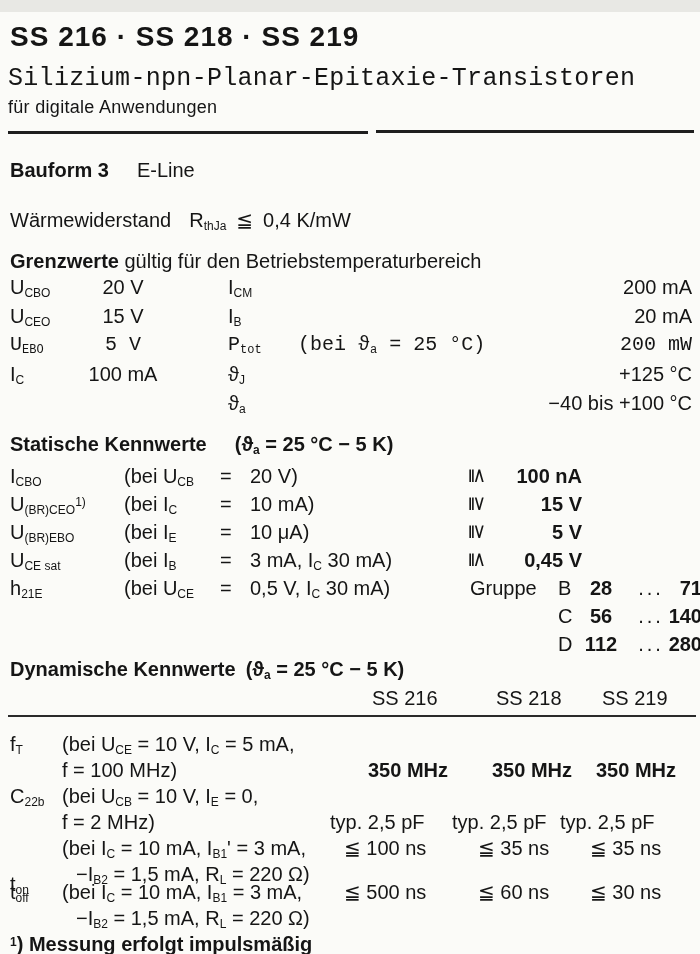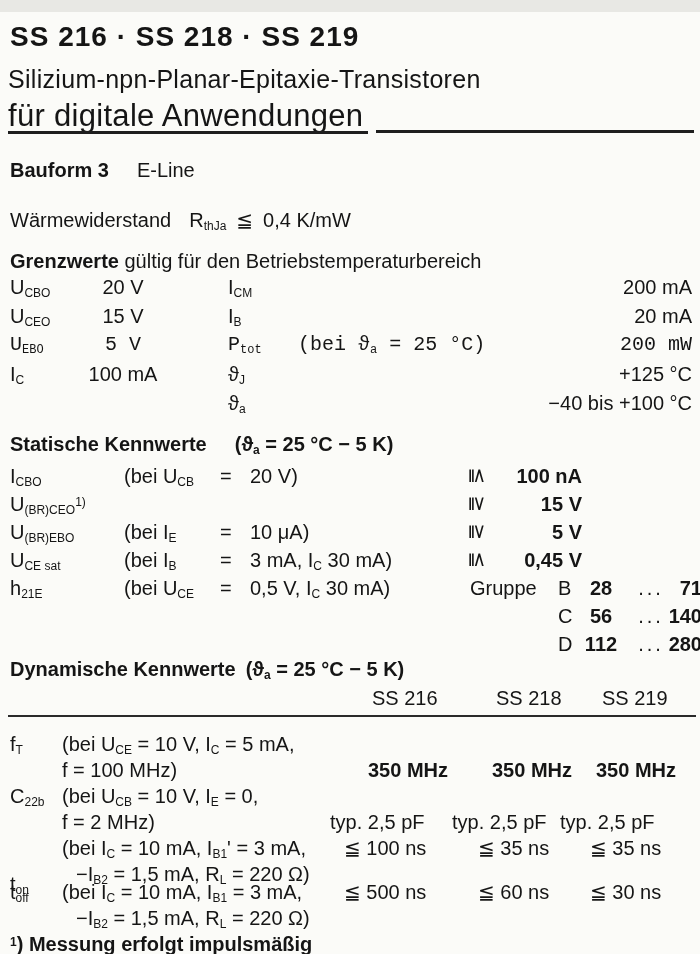--- a/index.html
+++ b/index.html
@@ -7,22 +7,22 @@
     position:relative;width:700px;height:954px;margin:12px auto;
     background:#fbfbf8;color:#151515;
     font-family:"Liberation Sans","DejaVu Sans",sans-serif;
     font-size:20px;line-height:1.2;overflow:hidden;
   }
   .abs{position:absolute;white-space:nowrap;}
   .b{font-weight:700;}
   sub{font-size:0.6em;vertical-align:-0.24em;line-height:0;}
   sup{font-size:0.6em;vertical-align:0.45em;line-height:0;}
   .title{left:10px;top:8px;font-size:28px;font-weight:700;letter-spacing:1px;}
-  .sub1{left:8px;top:52px;font-size:25px;letter-spacing:.3px;}
-  .sub2{left:8px;top:85px;font-size:31px;letter-spacing:.3px;}
+  .sub1{left:8px;top:52px;font-size:25px;letter-spacing:.3px;font-family:Liberation Mono, monospace;}
+  .sub2{left:8px;top:85px;font-size:18px;letter-spacing:.3px;}
   .rule{position:absolute;background:#1e1e1e;height:3px;}
   .rule2{position:absolute;background:#2a2a2a;height:2px;}
   .gap28{display:inline-block;width:28px;}
   .gap18{display:inline-block;width:18px;}
   .gap10{display:inline-block;width:10px;}
   
   .g-row{position:absolute;left:10px;right:8px;height:29px;}
   .g1{position:absolute;left:0;}
   .g2{position:absolute;left:48px;width:130px;text-align:center;}
   .g3{position:absolute;left:218px;}
@@ -110,20 +110,21 @@
   </div>
 
   <div class="abs s-row" style="top:452px;">
     <span class="sl"><span>I</span><sub>CBO</sub><sup></sup></span>
     <span class="sc"><span class="ca"><span>(bei </span><span>U</span><sub>CB</sub></span><span class="ceq">=</span><span>20 V)</span><span></span><sub></sub><span></span></span>
     <span class="srel"><span class="rot">≦</span></span>
     <span class="sval">100 nA</span>
   </div>
   <div class="abs s-row" style="top:480px;">
     <span class="sl"><span>U</span><sub>(BR)CEO</sub><sup>1)</sup></span>
+    <span class="sc"><span class="ca"><span>(bei </span><span>I</span><sub>C</sub></span><span class="ceq">=</span><span>10 mA)</span><span></span><sub></sub><span></span></span>
     <span class="srel"><span class="rot">≧</span></span>
     <span class="sval">15 V</span>
   </div>
   <div class="abs s-row" style="top:508px;">
     <span class="sl"><span>U</span><sub>(BR)EBO</sub><sup></sup></span>
     <span class="sc"><span class="ca"><span>(bei </span><span>I</span><sub>E</sub></span><span class="ceq">=</span><span>10 μA)</span><span></span><sub></sub><span></span></span>
     <span class="srel"><span class="rot">≧</span></span>
     <span class="sval">5 V</span>
   </div>
   <div class="abs s-row" style="top:536px;">

